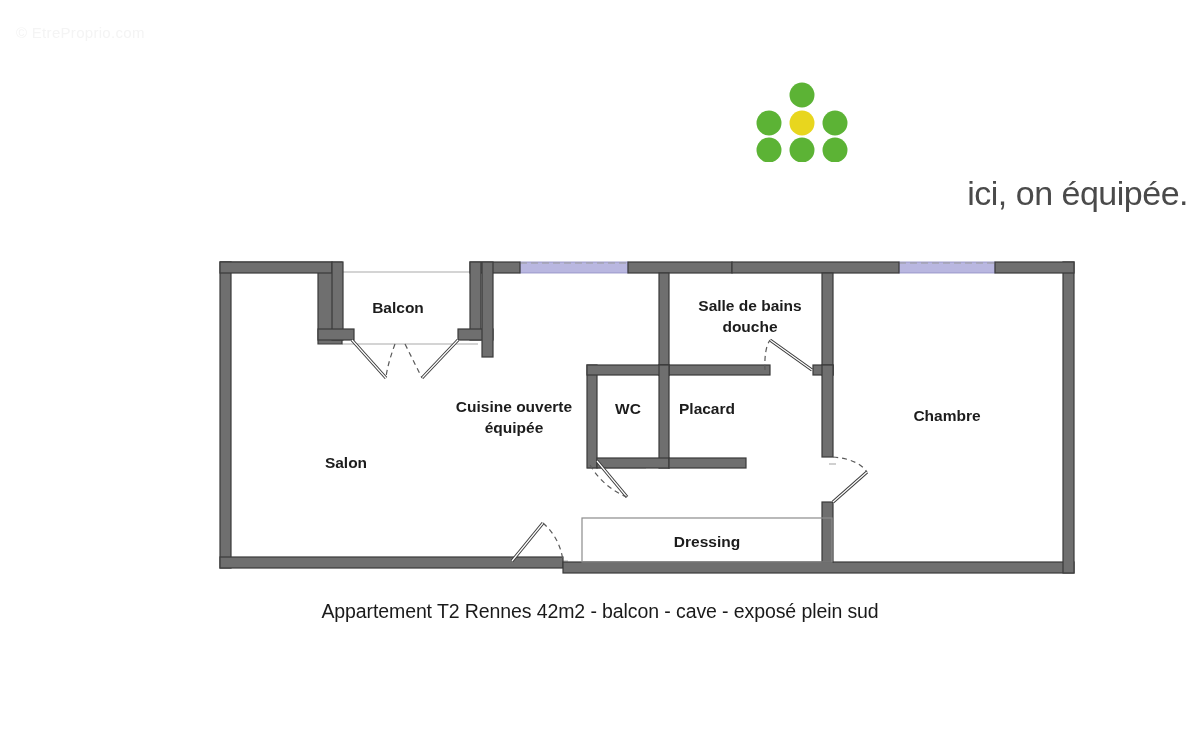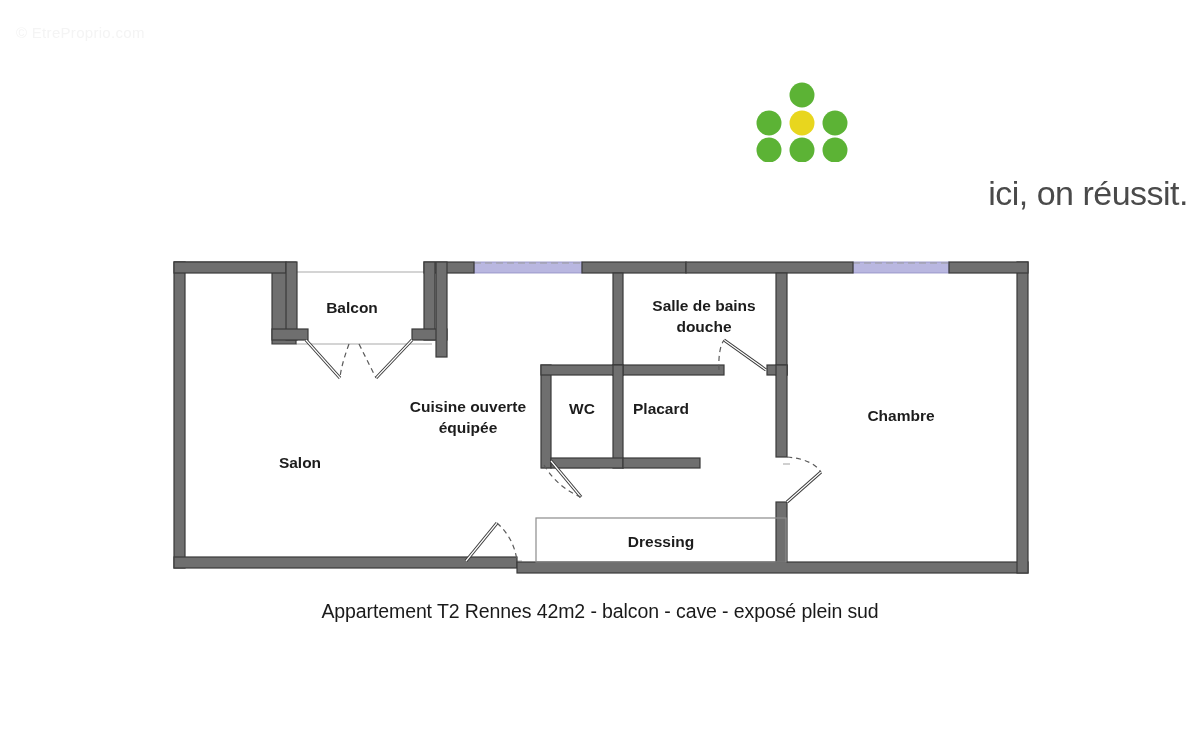--- a/index.html
+++ b/index.html
@@ -67,20 +67,21 @@
     font-family: "Liberation Sans", sans-serif;
   }
 
   
   #plan-wrap {
     position: absolute;
     left: 0;
     top: 248px;
     width: 988px;
     height: 350px;
+    padding-left: 46px;
   }
   #plan-svg { display: block; }
 
   .room-label {
     font-family: "Liberation Sans", sans-serif;
     font-size: 15.5px;
     font-weight: bold;
     fill: #1c1c1c;
     text-anchor: middle;
     dominant-baseline: middle;
@@ -114,21 +115,21 @@
     <circle cx="15" cy="41" r="12.5" fill="#5CB335"></circle>
     <circle cx="48" cy="41" r="12.5" fill="#E8D61E"></circle>
     <circle cx="81" cy="41" r="12.5" fill="#5CB335"></circle>
 
     <circle cx="15" cy="68" r="12.5" fill="#5CB335"></circle>
     <circle cx="48" cy="68" r="12.5" fill="#5CB335"></circle>
     <circle cx="81" cy="68" r="12.5" fill="#5CB335"></circle>
   </svg>
 
 
-  <div id="brand-tagline">ici, on réussit.</div>
+  <div id="brand-tagline">ici, on équipée.</div>
 </div>
 
 <div id="plan-wrap">
 <svg id="plan-svg" width="1200" height="350" viewBox="0 0 1200 350">
 
   <g fill="none" stroke="#a9a9a9" stroke-width="1.1">
 
     <line x1="296" y1="24" x2="432" y2="24"></line>
 
     <line x1="296" y1="96" x2="432" y2="96"></line>

